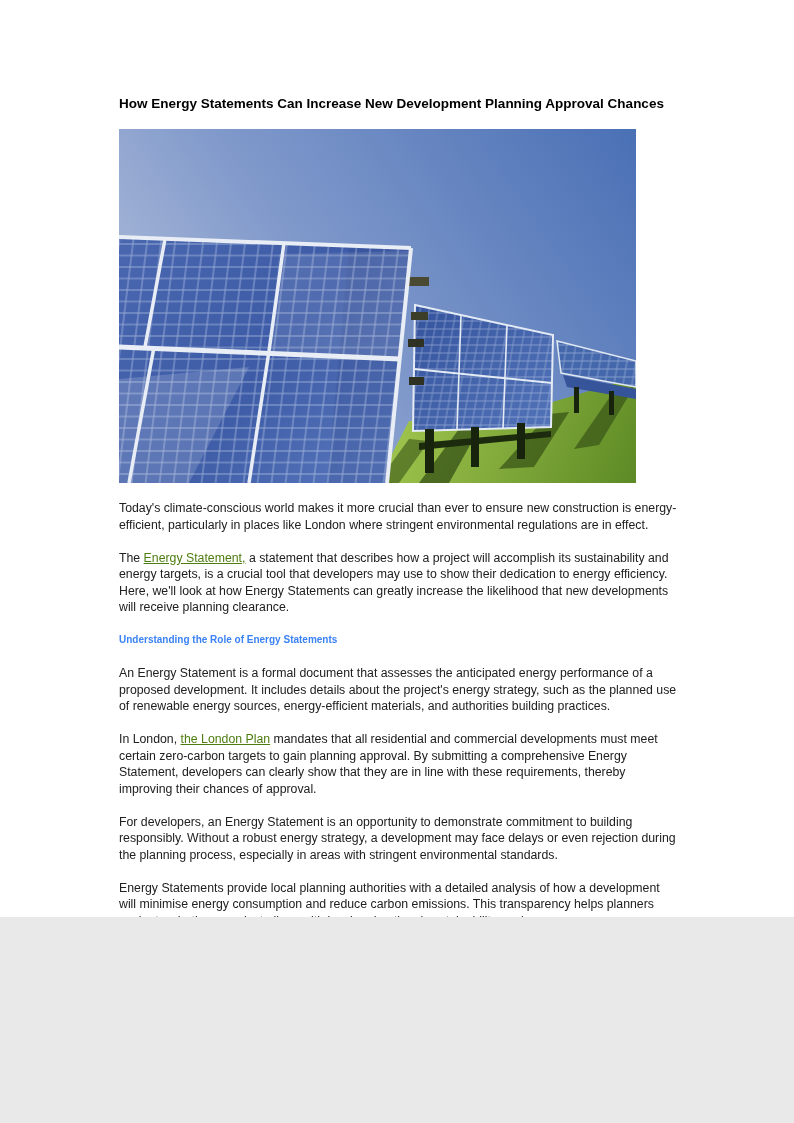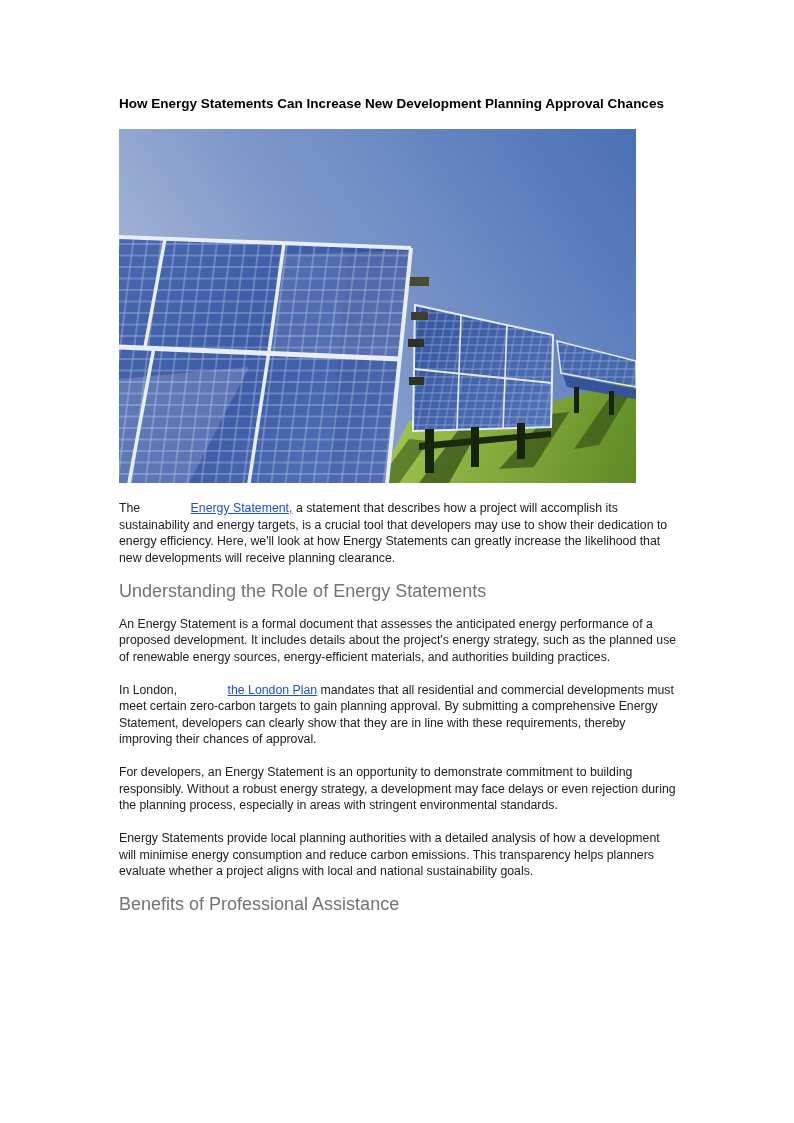--- a/index.html
+++ b/index.html
@@ -1,18 +1,18 @@
 <!DOCTYPE html>
 <html><head>
 <meta charset="utf-8">
 <style>
   html,body{margin:0;padding:0;background:#e9e9e9;}
   .page{
     position:relative;
-    width:794px;height:1123px;
+    width:794px;height:917px;
     background:#ffffff;
     margin:0 auto;
     overflow:hidden;
     font-family:"Liberation Sans","DejaVu Sans",sans-serif;
     color:#202020;
   }
   .content{
     position:absolute;
     left:119px;top:97px;
     width:560px;
@@ -25,27 +25,26 @@
     width:517px;height:354px;
     margin:0 0 17px 0;
     display:block;
   }
   .hero svg{display:block;}
   p.body-par{
     font-size:12.3px;line-height:16.5px;
     margin:0 0 16.5px 0;
   }
   h2.sec-heading{
-    font-size:18px;font-weight:normal;color:#737373;
+    font-size:10px;font-weight:bold;color:#3b82f6;
     line-height:16.5px;margin:0 0 16.5px 0;
   }
   a.doclink{
-    color:#1d4ed8;
+    color:#4d7c0f;
     cursor:pointer;
-    margin-left:47px;
   }
 </style>
 </head>
 <body>
 
 <div class="page">
   <div class="content">
 
     <h1 class="doc-title">How Energy Statements Can Increase New Development Planning Approval Chances</h1>
 
@@ -118,20 +117,21 @@
         <polyline points="0,108 292,119" stroke="#e9eef6" stroke-width="4" fill="none"></polyline>
         <polyline points="292,119 268,354" stroke="#e9eef6" stroke-width="4" fill="none"></polyline>
         <line x1="0" y1="218" x2="281" y2="230" stroke="#e9eef6" stroke-width="5"></line>
         <line x1="46" y1="110" x2="26" y2="218" stroke="#e9eef6" stroke-width="3.5"></line>
         <line x1="165" y1="114" x2="150" y2="222" stroke="#e9eef6" stroke-width="3.5"></line>
         <line x1="35" y1="218" x2="10" y2="354" stroke="#e9eef6" stroke-width="3.5"></line>
         <line x1="150" y1="222" x2="130" y2="354" stroke="#e9eef6" stroke-width="3.5"></line>
       </svg>
     </div>
 
+    <p class="body-par">Today's climate-conscious world makes it more crucial than ever to ensure new construction is energy-efficient, particularly in places like London where stringent environmental regulations are in effect.</p>
 
     <p class="body-par"><span>The </span><a class="doclink" href="#">Energy Statement,</a><span> a statement that describes how a project will accomplish its sustainability and energy targets, is a crucial tool that developers may use to show their dedication to energy efficiency. Here, we'll look at how Energy Statements can greatly increase the likelihood that new developments will receive planning clearance.</span></p>
 
     <h2 class="sec-heading">Understanding the Role of Energy Statements</h2>
 
     <p class="body-par">An Energy Statement is a formal document that assesses the anticipated energy performance of a proposed development. It includes details about the project's energy strategy, such as the planned use of renewable energy sources, energy-efficient materials, and authorities building practices.</p>
 
     <p class="body-par"><span>In London, </span><a class="doclink" href="#">the London Plan</a><span> mandates that all residential and commercial developments must meet certain zero-carbon targets to gain planning approval. By submitting a comprehensive Energy Statement, developers can clearly show that they are in line with these requirements, thereby improving their chances of approval.</span></p>
 
 

